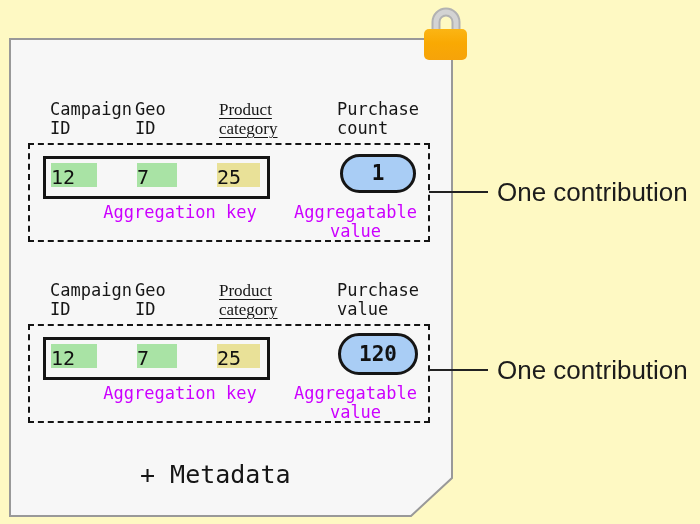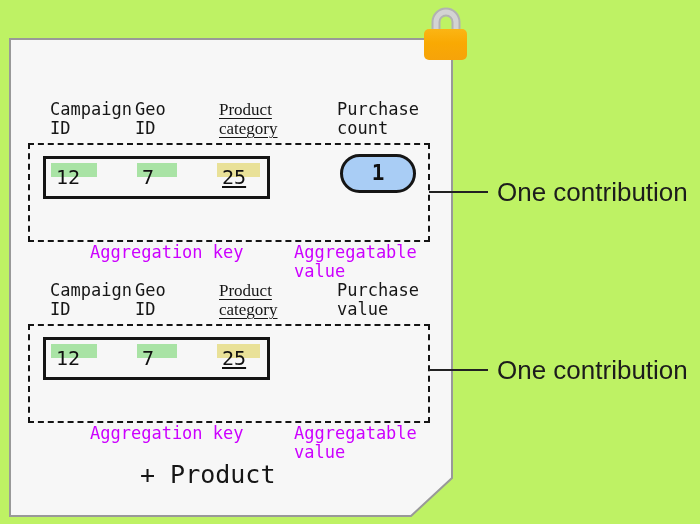--- a/index.html
+++ b/index.html
@@ -1,31 +1,31 @@
 <!DOCTYPE html>
 <html><head>
 <meta charset="utf-8">
 <style>
   html,body{margin:0;padding:0;background:#fff;}
-  .canvas{position:relative;width:700px;height:524px;background:#bef264;overflow:hidden;
+  .canvas{position:relative;width:700px;height:524px;background:#fef9c3;overflow:hidden;
           font-family:"DejaVu Sans Mono",monospace;}
   .paper-svg{position:absolute;left:0;top:0;}
   .mono{position:absolute;font-family:"DejaVu Sans Mono",monospace;font-size:17px;line-height:19px;
         color:#161616;white-space:pre-line;}
   .u{text-decoration:underline;text-underline-offset:3px;font-family:Liberation Serif, serif;}
   .bold{font-weight:normal;}
   .magenta{color:#cc00ff;}
-  .right{text-align:left;margin-top:40px;}
+  .right{text-align:center;}
   .dashedbox{position:absolute;box-sizing:border-box;border:2px dashed #141414;}
   .keybox{position:absolute;box-sizing:border-box;border:3px solid #141414;background:transparent;}
-  .cell{position:absolute;height:14px;box-sizing:border-box;padding-left:5px;
+  .cell{position:absolute;height:24px;box-sizing:border-box;
         font:20px/29px "DejaVu Sans Mono",monospace;color:#111;}
   .green{background:#a9e3a5;}
   .yellow{background:#e9e198;}
-  .cell .u2{text-decoration:underline;text-underline-offset:2px;}
+  .cell .u2{text-underline-offset:2px;}
   .pill{position:absolute;box-sizing:border-box;border:3px solid #151515;border-radius:999px;
         background:#a9cdf5;text-align:center;color:#111;
         font-family:"DejaVu Sans Mono",monospace;font-weight:bold;font-size:21px;line-height:33px;}
   .connector{position:absolute;height:0;border-top:2px solid #222;}
   .callout{position:absolute;font-family:"Liberation Sans",sans-serif;font-size:26px;line-height:30px;
            color:#1c1c1c;white-space:nowrap;}
   .metadata{font-size:25px;line-height:28px;letter-spacing:0;}
 </style>
 </head>
 <body>
@@ -84,21 +84,22 @@
 
   <div class="dashedbox" style="left:28px;top:324px;width:402px;height:99px"></div>
 
   <div class="keybox" style="left:43px;top:337px;width:227px;height:43px"></div>
   <div class="cell green" style="left:51px;top:344px;width:46px"><span>12</span></div>
   <div class="cell green" style="left:137px;top:344px;width:40px"><span>7</span></div>
   <div class="cell yellow" style="left:217px;top:344px;width:43px"><span class="u2">25</span></div>
 
   <div class="mono magenta right" style="left:90px;top:384px;width:180px">Aggregation key</div>
 
+  <div class="pill" style="left:338px;top:333px;width:80px;height:42px;line-height:36px">120</div>
   <div class="mono magenta right" style="left:294px;top:384px;width:123px">Aggregatable
 value</div>
 
   <div class="connector" style="left:429px;top:369px;width:59px"></div>
   <div class="callout" style="left:497px;top:355px">One contribution</div>
 
-  <div class="mono metadata" style="left:140px;top:461px">+ Product</div>
+  <div class="mono metadata" style="left:140px;top:461px">+ Metadata</div>
 
 </div>
 
 </body></html>

